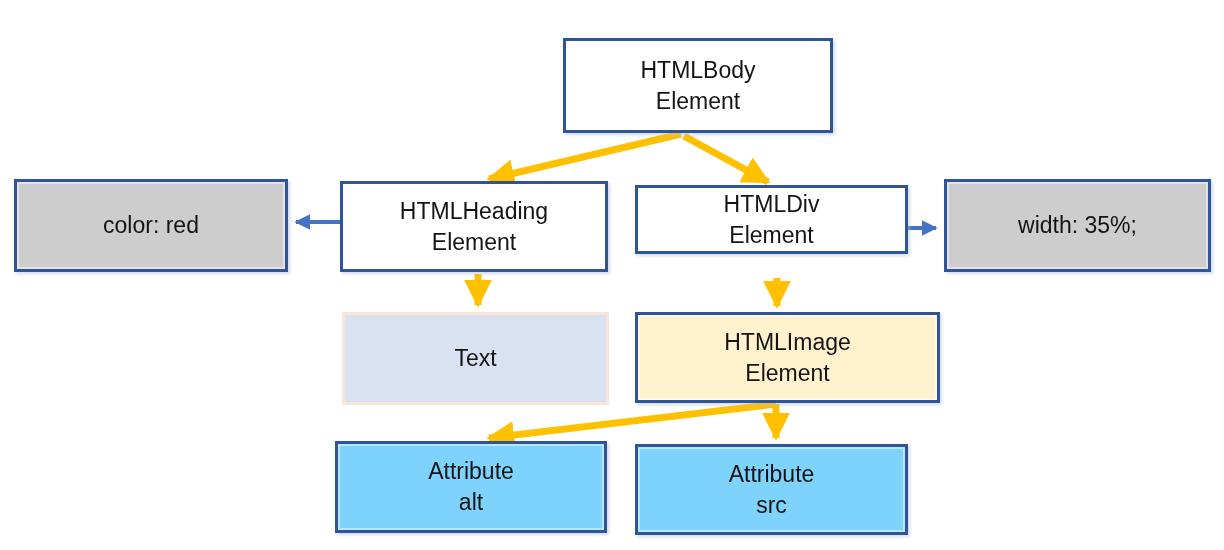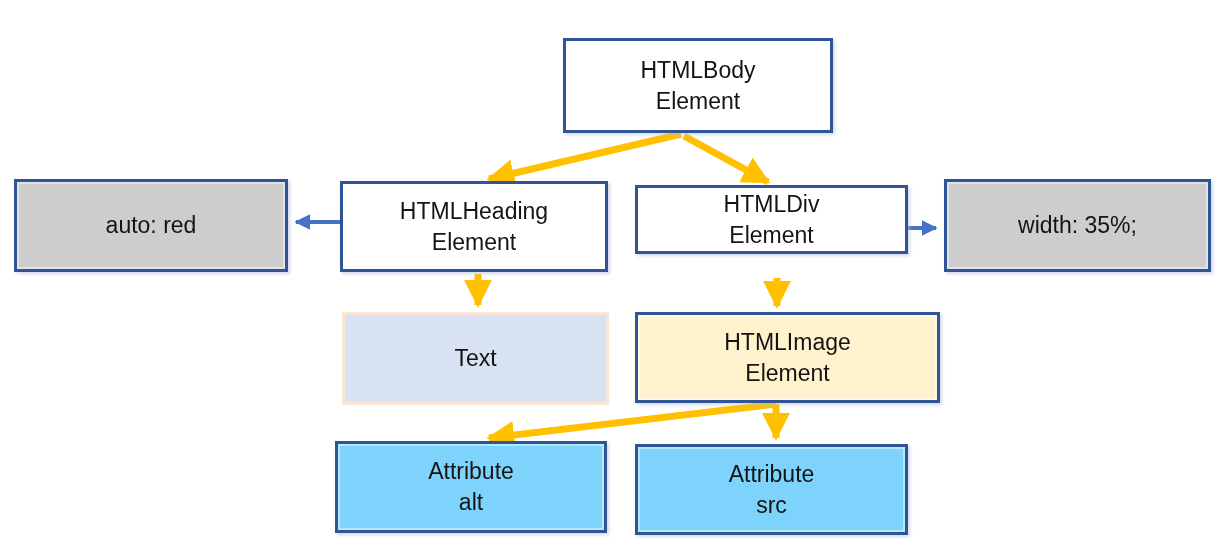--- a/index.html
+++ b/index.html
@@ -55,21 +55,21 @@
     <line x1="340" y1="222" x2="296" y2="222" stroke-width="4" marker-end="url(#m-blue)" stroke="#4472C4"></line>
     <line x1="908" y1="228" x2="936" y2="228" stroke-width="4" marker-end="url(#m-blue)" stroke="#4472C4"></line>
   </svg>
 
   <div class="node fill-white" id="htmlbody">
     <span>HTMLBody</span>
     <span>Element</span>
   </div>
 
   <div class="node fill-gray" id="color-red">
-    <span>auto: red</span>
+    <span>color: red</span>
   </div>
 
   <div class="node fill-white" id="htmlheading">
     <span>HTMLHeading</span>
     <span>Element</span>
   </div>
 
   <div class="node fill-white" id="htmldiv">
     <span>HTMLDiv</span>
     <span>Element</span>

